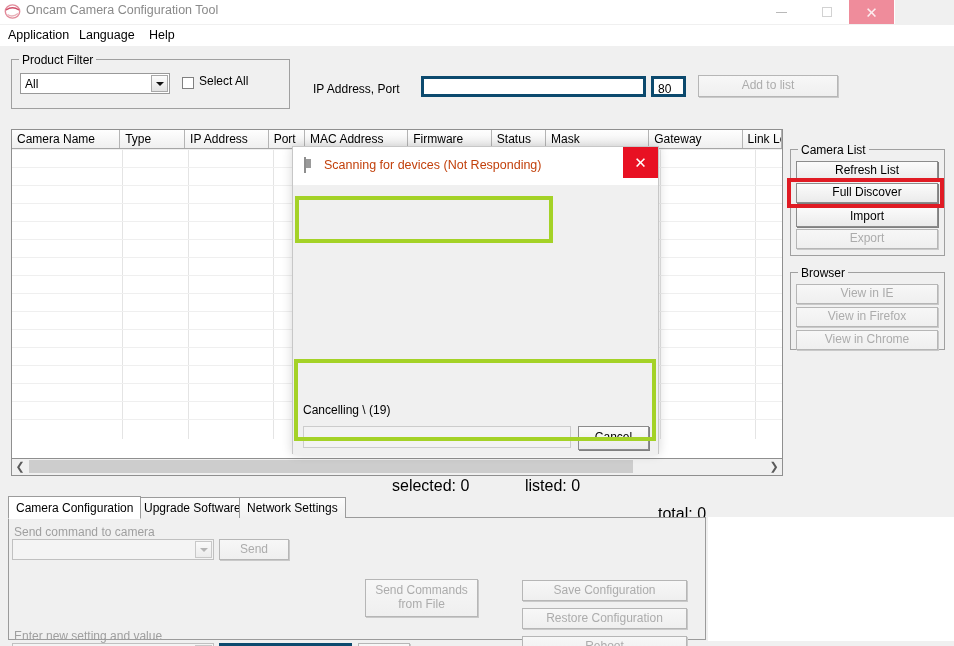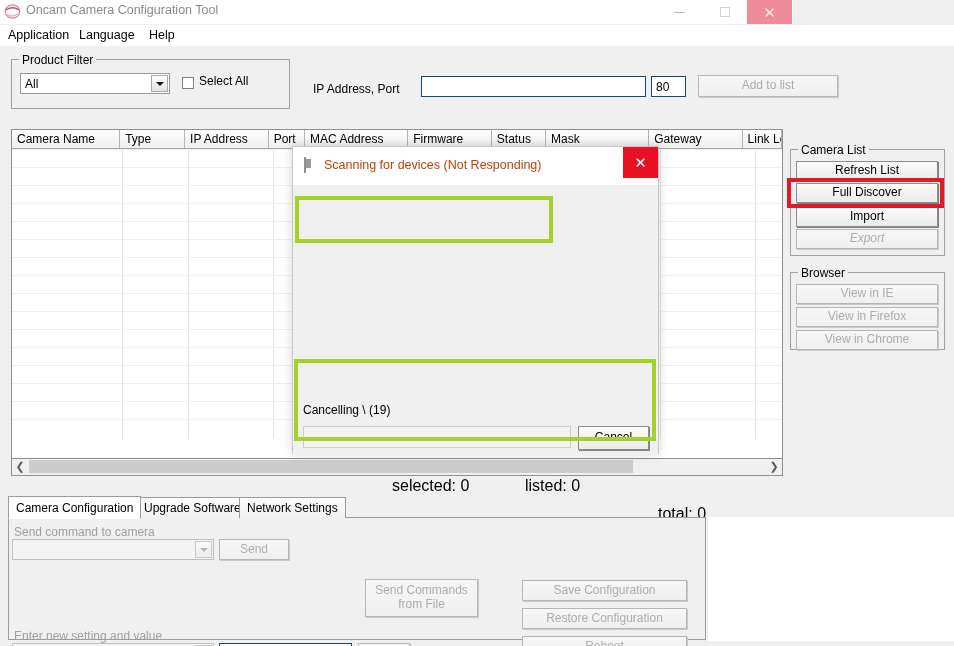--- a/index.html
+++ b/index.html
@@ -13,21 +13,21 @@
   }
   #app {
     position: relative;
     width: 954px; height: 646px;
     background: #f0f0f0;
   }
 
   
   .titlebar {
     position: absolute; left: 0; top: 0;
-    width: 793px; height: 24px;
+    width: 895px; height: 24px;
     background: #ffffff;
   }
   .title-logo {
     position: absolute; left: 4px; top: 3px;
     width: 17px; height: 17px;
   }
   .title-text {
     position: absolute; left: 26px; top: 3px;
     font-size: 12.5px;
     color: #8a8a8a;
@@ -134,21 +134,21 @@
     font-size: 12px; color: #000;
     white-space: nowrap;
   }
   .cb-selectall { left: 182px; top: 31px; }
   .lb-selectall { left: 199px; top: 28px; }
 
   
   .tinput {
     position: absolute;
     background: #ffffff;
-    border: 1px solid #0c4a6e;
+    border: 3px solid #0c4a6e;
     box-sizing: border-box;
     height: 21px;
   }
   .tinput .val {
     position: absolute; left: 4px; top: 3px;
     font-size: 12px; color: #000;
   }
   .lbl {
     position: absolute;
     font-size: 12px;
@@ -177,21 +177,21 @@
     border: 1px solid #b6b6b6;
     background: linear-gradient(#f7f7f7,#efefef);
     box-shadow: 1px 1px 0 #c9c9c9;
   }
   .btn-addtolist { left: 698px; top: 29px; width: 140px; height: 22px; }
 
   
   .btn-refresh  { left: 796px; top: 115px; width: 142px; height: 20px; }
   .btn-discover { left: 796px; top: 137px; width: 142px; height: 20px; }
   .btn-import   { left: 796px; top: 161px; width: 142px; height: 20px; }
-  .btn-export   { left: 796px; top: 183px; width: 142px; height: 20px; font-style: italic; }
+  .btn-export   { left: 796px; top: 183px; width: 142px; height: 20px; }
   
   .btn-ie      { left: 796px; top: 238px; width: 142px; height: 20px; }
   .btn-firefox { left: 796px; top: 261px; width: 142px; height: 20px; }
   .btn-chrome  { left: 796px; top: 284px; width: 142px; height: 20px; }
 
   
   .redring {
     position: absolute;
     left: 787px; top: 132px;
     width: 157px; height: 30px;

